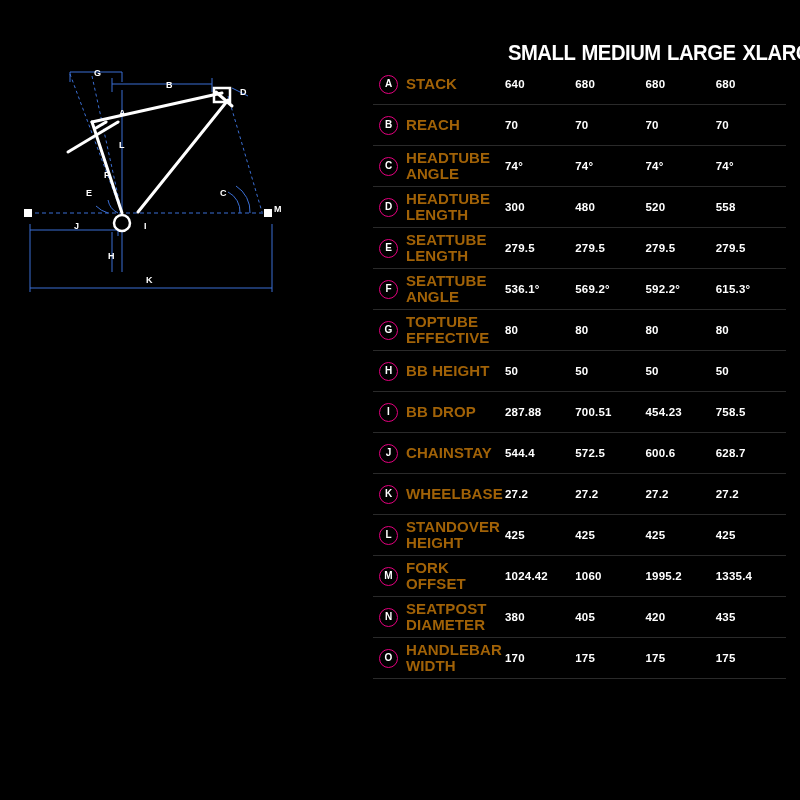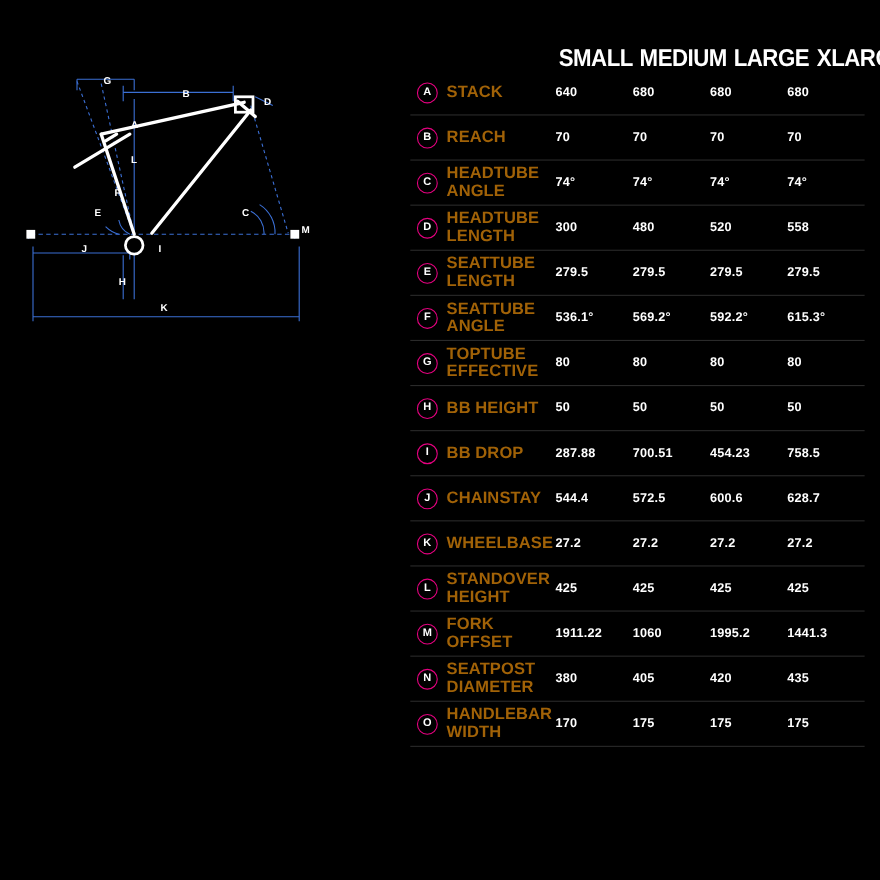--- a/index.html
+++ b/index.html
@@ -330,24 +330,24 @@
       <div class="val">425</div>
       <div class="val">425</div>
     </div>
 
     <div class="row">
       <div class="row-label">
         <div class="badge">M</div>
         <div class="label-text">FORK
 OFFSET</div>
       </div>
-      <div class="val">1911.22</div>
+      <div class="val">1024.42</div>
       <div class="val">1060</div>
       <div class="val">1995.2</div>
-      <div class="val">1441.3</div>
+      <div class="val">1335.4</div>
     </div>
 
     <div class="row">
       <div class="row-label">
         <div class="badge">N</div>
         <div class="label-text">SEATPOST
 DIAMETER</div>
       </div>
       <div class="val">380</div>
       <div class="val">405</div>

